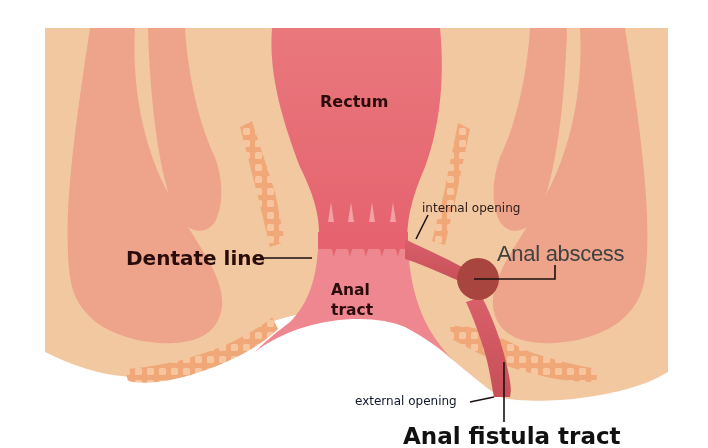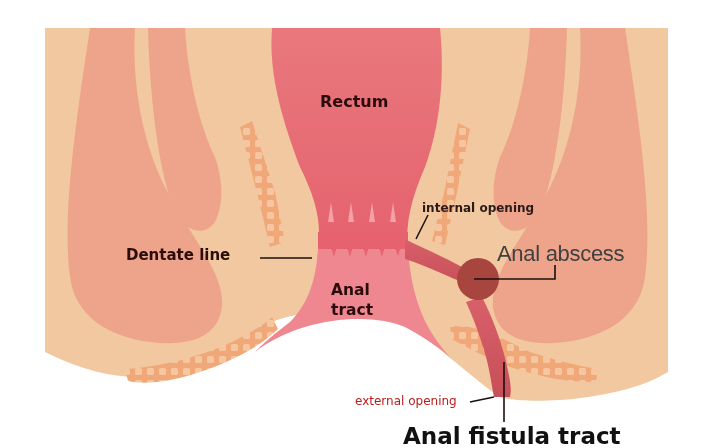--- a/index.html
+++ b/index.html
@@ -1,25 +1,25 @@
 <!DOCTYPE html>
 <html><head>
 <meta charset="utf-8">
 <style>
   html,body{margin:0;padding:0;background:#ffffff;}
   body{width:708px;height:448px;overflow:hidden;position:relative;font-family:"DejaVu Sans","Liberation Sans",sans-serif;}
   #stage{position:absolute;left:0;top:17px;width:640px;height:448px;}
   .lbl{position:absolute;color:#2a0c0c;white-space:nowrap;}
   .bold{font-weight:bold;}
   .rectum-label{left:320px;top:75px;font-size:16px;}
-  .dentate-label{left:126px;top:229px;font-size:15px;}
+  .dentate-label{left:126px;top:229px;font-size:20px;}
   .canal-label{left:331px;top:263px;font-size:15.5px;line-height:20px;}
-  .internal-label{left:422px;top:184px;font-size:12px;font-weight:bold;color:#2a1a1a;}
+  .internal-label{left:422px;top:184px;font-size:12px;font-weight:normal;color:#2a1a1a;}
   .abscess-label{left:497px;top:224px;font-size:22px;font-family:"Liberation Sans",sans-serif;color:#404040;letter-spacing:-0.3px;}
-  .external-label{left:355px;top:377px;font-size:12px;color:#b91c1c;}
+  .external-label{left:355px;top:377px;font-size:12px;color:#0f172a;}
   .fistula-label{left:403px;top:406px;font-size:23px;color:#111;}
 </style>
 </head>
 <body>
 
 <div id="stage">
   <svg width="708" height="448" viewBox="0 0 708 448" xmlns="http://www.w3.org/2000/svg">
     <defs>
       <linearGradient id="rectGrad" x1="0" y1="0" x2="0" y2="1">
         <stop offset="0" stop-color="#e9787d"></stop>

